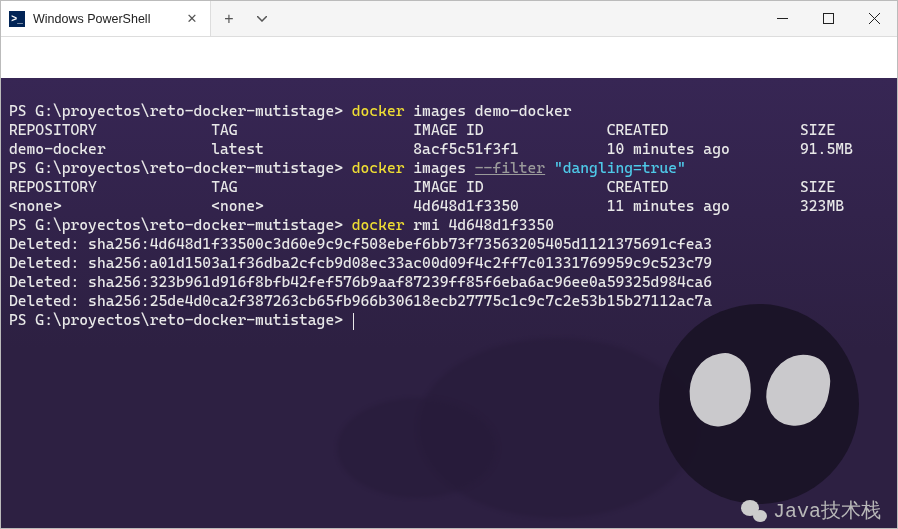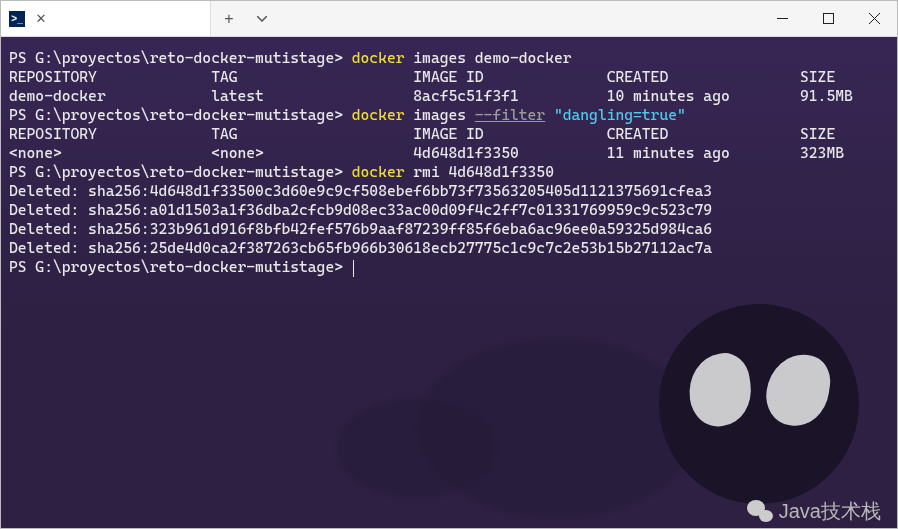--- a/index.html
+++ b/index.html
@@ -91,28 +91,29 @@
       justify-content: center;
       font-size: 12px;
       color: #222;
       cursor: pointer;
     }
     .win-btn svg { stroke: #222; }
     .terminal {
       flex: 1;
       background: #2d2042;
       background: linear-gradient(180deg, #372654 0%, #2d2042 60%);
-      padding: 12px 8px;
+      padding: 24px 8px;
       font-family: "Cascadia Mono", "Consolas", monospace;
       font-size: 15px;
       line-height: 19px;
       color: #e8e8e8;
       position: relative;
       overflow: hidden;
       white-space: pre;
+      margin-top: 41px;
     }
     .ps-prefix { color: #e8e8e8; }
     .cmd-yellow { color: #eedd33; }
     .cmd-cyan { color: #4ec9e8; }
     .cmd-grey { color: #9a9a9a; text-decoration: underline; }
     .cursor {
       display: inline-block;
       width: 1px;
       height: 17px;
       background: #e8e8e8;
@@ -156,21 +157,21 @@
       background: rgba(30, 20, 45, 0.6);
     }
     .smoke::before { width: 280px; height: 180px; right: 0; bottom: 0; filter: blur(2px); }
     .smoke::after { width: 160px; height: 100px; left: 20px; bottom: 20px; filter: blur(2px); }
     .watermark {
       position: absolute;
       right: 16px;
       bottom: 6px;
       color: #b8b8b8;
       font-size: 20px;
-      font-family: Liberation Sans, sans-serif;
+      font-family: Liberation Mono, monospace;
       display: flex;
       align-items: center;
       gap: 6px;
       pointer-events: none;
     }
     .wechat-icon {
       width: 26px;
       height: 22px;
       position: relative;
     }
@@ -191,20 +192,21 @@
       right: 0; bottom: 0;
     }
   </style>
 </head>
 <body>
 
 <div class="window">
   <div class="titlebar">
     <div class="tab">
       <div class="tab-icon">&gt;_</div>
+      <div class="tab-title">Windows PowerShell</div>
       <div class="tab-close">✕</div>
     </div>
     <div class="tab-new">+</div>
     <div class="tab-dropdown">
       <svg width="10" height="6">
           <path d="M0 0 L5 5 L10 0" fill="none" stroke="#555" stroke-width="1.5"></path>
         </svg>
     </div>
     <div class="titlebar-spacer"></div>
     <div class="win-controls">

